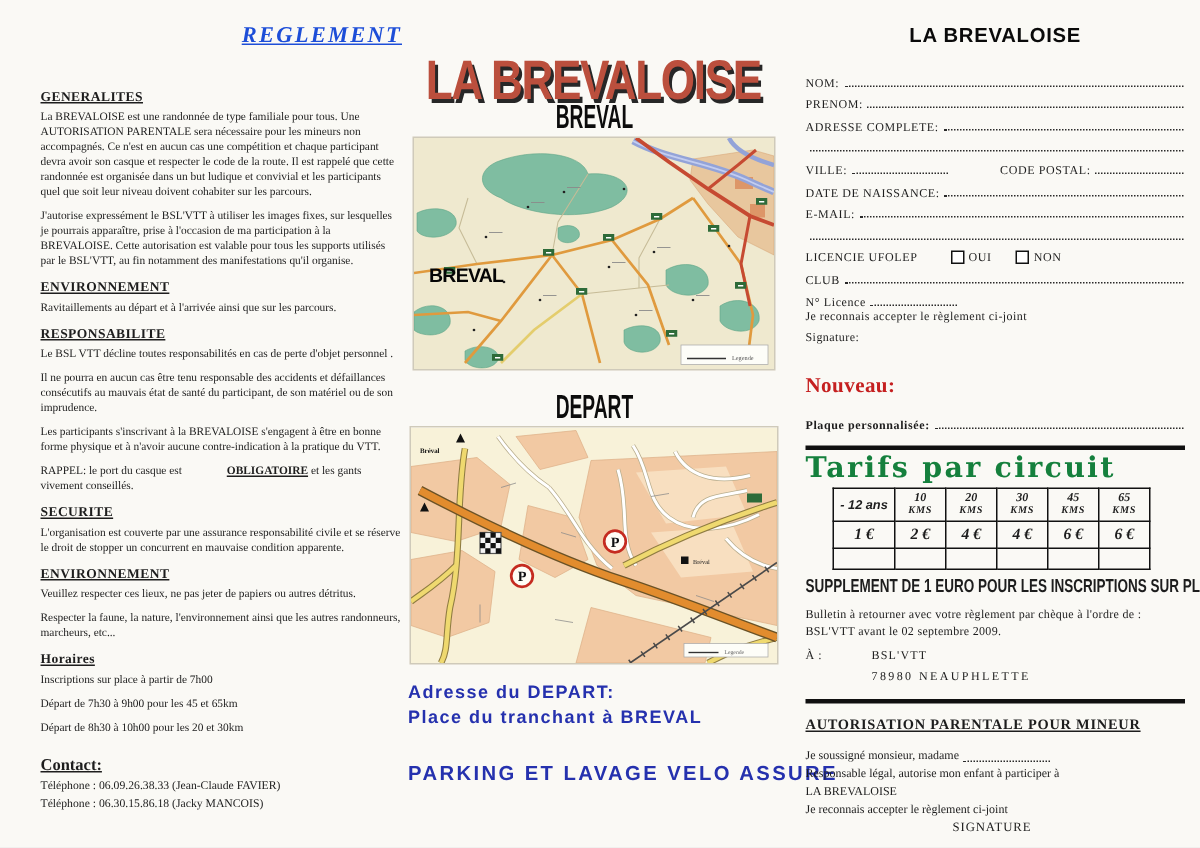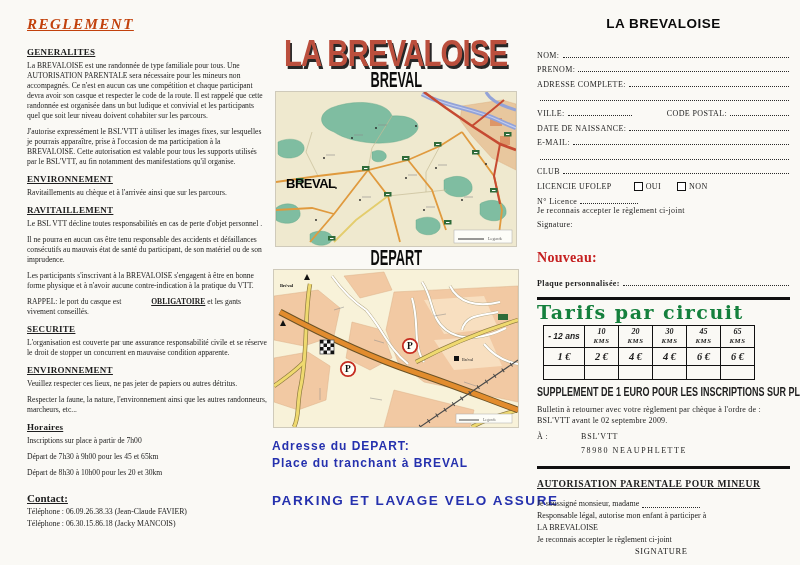--- a/index.html
+++ b/index.html
@@ -1,37 +1,37 @@
 <!DOCTYPE html>
 <html><head>
 <meta charset="utf-8">
 <style>
   html,body{margin:0;padding:0;background:#e9e9e7;}
   .page{position:relative;width:800px;height:565px;background:#faf9f5;overflow:hidden;
         font-family:"Liberation Serif",serif;color:#1d1d1d;}
   
   .col-left{position:absolute;left:27px;top:4px;width:241px;}
-  .reg-title{font-style:italic;font-weight:bold;color:#c2410c;font-size:15px;text-align:left;
-             text-decoration:underline;letter-spacing:1.5px;margin:12px 0 14px;}
+  .reg-title{font-style:italic;font-weight:bold;color:#1d4ed8;font-size:15px;text-align:right;
+             text-decoration:underline;letter-spacing:1.5px;margin:12px 0 26px;}
   .sec{font-size:9px;font-weight:bold;text-decoration:underline;margin:7px 0 4px;letter-spacing:.3px;}
   .body-p{font-size:7.6px;line-height:1.32;margin:0 0 6px;}
   .bold-u{font-weight:bold;text-decoration:underline;padding-left:28px;}
   .contact-h{font-size:11px;font-weight:bold;text-decoration:underline;margin:14px 0 2px;}
   .contact-l{font-size:7.8px;line-height:1.45;margin:0;}
   
   .col-mid{position:absolute;left:272px;top:0;width:248px;text-align:center;}
   .big-title{margin-top:38px;line-height:1;}
   .big-title span{display:inline-block;font-family:"Liberation Sans",sans-serif;font-weight:900;
                   font-size:31px;color:#bb4f3d;letter-spacing:-1px;white-space:nowrap;
                   transform:scale(.95,1.2);text-shadow:2px 2px 0 #272727;}
   .map-label{line-height:1;margin-top:3px;}
   .map-label span{display:inline-block;font-family:"Liberation Sans",sans-serif;font-weight:900;
                   font-size:16px;color:#0c0c0c;letter-spacing:0;transform:scale(.8,1.4);}
   .map{display:block;margin:3px auto 0;border:1px solid #cfcaba;}
-  .depart-label{margin-top:3px;}
+  .depart-label{margin-top:18px;}
   .addr-block{text-align:left;margin-top:10px;font-family:"Liberation Sans",sans-serif;
               font-weight:bold;color:#2531ae;}
   .addr-line{font-size:12px;letter-spacing:1px;line-height:1.45;}
   .parking-line{font-size:13.5px;letter-spacing:1.6px;margin-top:18px;white-space:nowrap;}
   
   .col-right{position:absolute;left:537px;top:8px;width:253px;}
   .form-title{font-family:"Liberation Sans",sans-serif;font-weight:bold;font-size:13.5px;
               text-align:center;letter-spacing:.5px;margin:8px 0 14px;color:#0a0a0a;}
   .frow{display:flex;align-items:flex-end;font-size:8px;height:14.6px;letter-spacing:.4px;}
   .flabel{white-space:nowrap;}
@@ -41,21 +41,21 @@
   .cp-label{margin-left:6px;padding-left:28px;}
   .chk{display:inline-block;width:7px;height:7px;border:1.1px solid #111;background:#fff;
        margin:0 3px 0 16px;}
   .chk.first{margin-left:22px;}
   .plain-line{font-size:8px;height:14px;letter-spacing:.3px;}
   .nouveau-h{color:#c52020;font-weight:bold;font-size:14px;margin:16px 0 8px;letter-spacing:.3px;}
   .plaque-row{font-weight:bold;}
   .hr-thick{height:2.6px;background:#101010;margin:9px 0 1px;}
   .tarifs-title{font-family:"DejaVu Serif",serif;font-weight:bold;font-size:19px;letter-spacing:1.5px;
                 margin:1px 0 2px;color:#15803d;}
-  table.tarifs{border-collapse:collapse;margin-left:6px;}
+  table.tarifs{border-collapse:collapse;margin-left:18px;}
   table.tarifs td{border:1.4px solid #111;text-align:center;font-style:italic;font-weight:bold;
                   padding:0;vertical-align:middle;}
   td.c-age{width:40px;font-style:normal;font-weight:normal;font-size:8.5px;font-family:"Liberation Sans",sans-serif;}
   td.c-km{width:33px;}
   .km-top{font-size:8px;line-height:1.1;display:block;}
   .km-bot{font-size:6.8px;line-height:1.1;display:block;letter-spacing:.5px;}
   tr.hdr td{height:21px;}
   tr.price td{height:17px;font-size:10.5px;}
   tr.empty td{height:13px;}
   .supp{font-family:"Liberation Sans",sans-serif;font-weight:900;font-size:10px;white-space:nowrap;
@@ -75,23 +75,23 @@
 <div class="page">
 
   <div class="col-left">
     <div class="reg-title">REGLEMENT</div>
 
     <div class="sec">GENERALITES</div>
     <p class="body-p">La BREVALOISE est une randonnée de type familiale pour tous. Une AUTORISATION PARENTALE sera nécessaire pour les mineurs non accompagnés. Ce n'est en aucun cas une compétition et chaque participant devra avoir son casque et respecter le code de la route. Il est rappelé que cette randonnée est organisée dans un but ludique et convivial et les participants quel que soit leur niveau doivent cohabiter sur les parcours.</p>
     <p class="body-p">J'autorise expressément le  BSL'VTT  à utiliser les images fixes, sur lesquelles je pourrais apparaître, prise à l'occasion de ma participation à la BREVALOISE. Cette autorisation est valable pour tous les supports utilisés par le BSL'VTT, au fin notamment des manifestations qu'il organise.</p>
 
     <div class="sec">ENVIRONNEMENT</div>
-    <p class="body-p">Ravitaillements au chèque et à l'arrivée ainsi que sur les parcours.</p>
-
-    <div class="sec">RAVITAILLEMENT</div>
+    <p class="body-p">Ravitaillements au départ et à l'arrivée ainsi que sur les parcours.</p>
+
+    <div class="sec">RESPONSABILITE</div>
     <p class="body-p">Le BSL VTT décline toutes responsabilités en cas de perte d'objet personnel .</p>
     <p class="body-p">Il ne pourra en aucun cas être tenu responsable des accidents et défaillances consécutifs au mauvais état de santé du participant, de son matériel ou de son imprudence.</p>
     <p class="body-p">Les participants s'inscrivant à la BREVALOISE  s'engagent à être en bonne forme physique et à n'avoir aucune contre-indication à la pratique du VTT.</p>
     <p class="body-p"><span>RAPPEL: le port du casque est </span><span class="bold-u">OBLIGATOIRE</span><span> et les gants vivement conseillés.</span></p>
 
     <div class="sec">SECURITE</div>
     <p class="body-p">L'organisation est couverte par une assurance responsabilité civile et se réserve le droit de stopper un concurrent en mauvaise condition apparente.</p>
 
     <div class="sec">ENVIRONNEMENT</div>
     <p class="body-p">Veuillez respecter ces lieux, ne pas jeter de papiers ou autres détritus.</p>
@@ -350,29 +350,29 @@
         <span class="leader"></span>
       </div>
     <div class="frow">
         <span class="flabel">E-MAIL:</span>
         <span class="leader"></span>
       </div>
     <div class="frow">
         <span class="leader"></span>
       </div>
     <div class="frow">
-        <span class="flabel">CLUB</span>
-        <span class="leader"></span>
-      </div>
-    <div class="frow">
         <span class="flabel">LICENCIE UFOLEP</span>
         <span class="chk first"></span>
         <span class="flabel">OUI</span>
         <span class="chk"></span>
         <span class="flabel">NON</span>
+      </div>
+    <div class="frow">
+        <span class="flabel">CLUB</span>
+        <span class="leader"></span>
       </div>
     <div class="frow">
         <span class="flabel">N° Licence</span>
         <span class="leader short"></span>
       </div>
     <div class="plain-line">Je reconnais accepter le règlement ci-joint</div>
     <div class="plain-line">Signature:</div>
 
     <div class="nouveau-h">Nouveau:</div>
     <div class="frow plaque-row">

